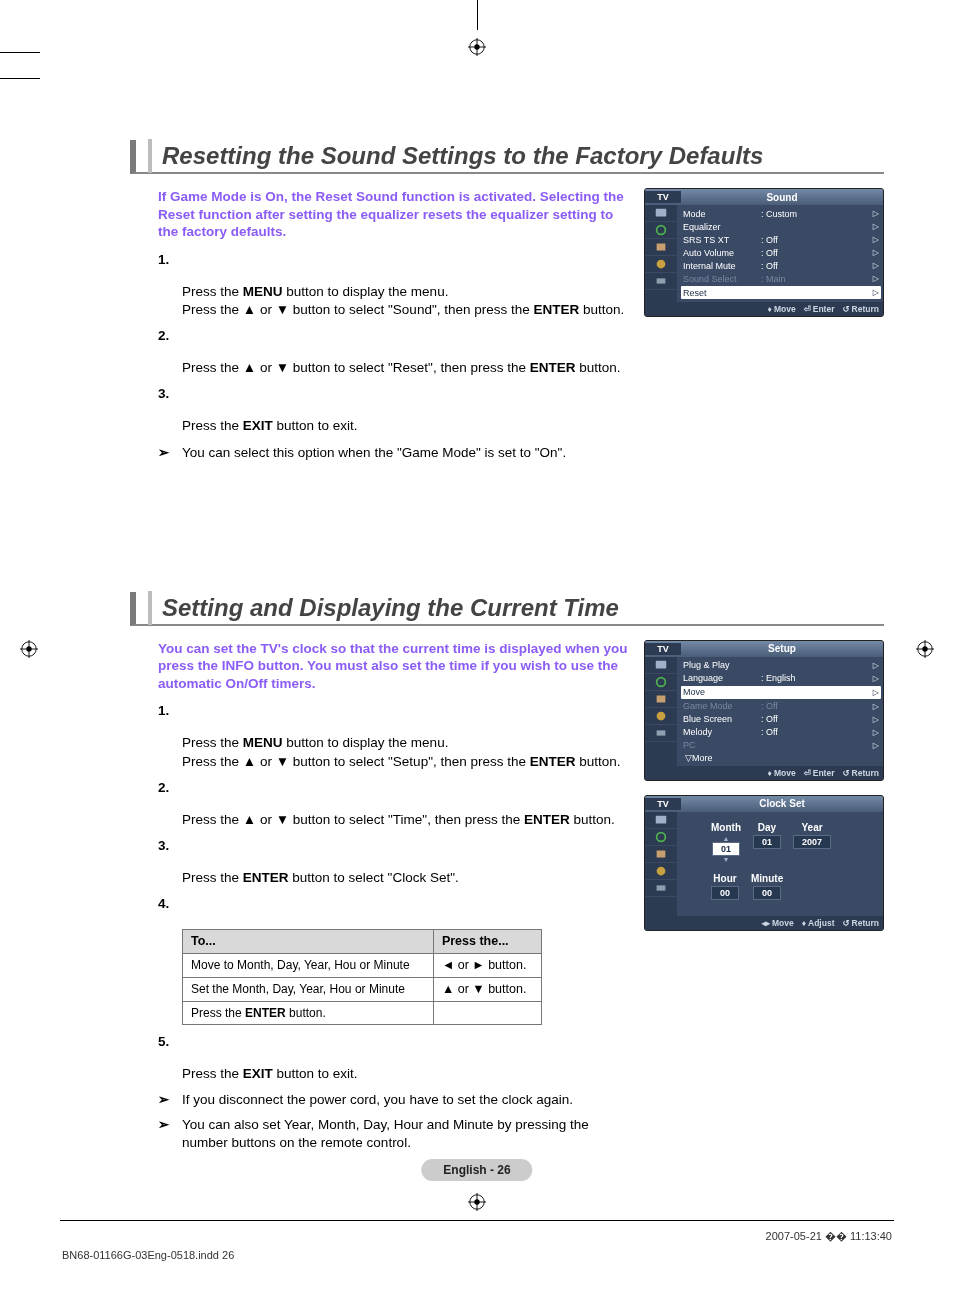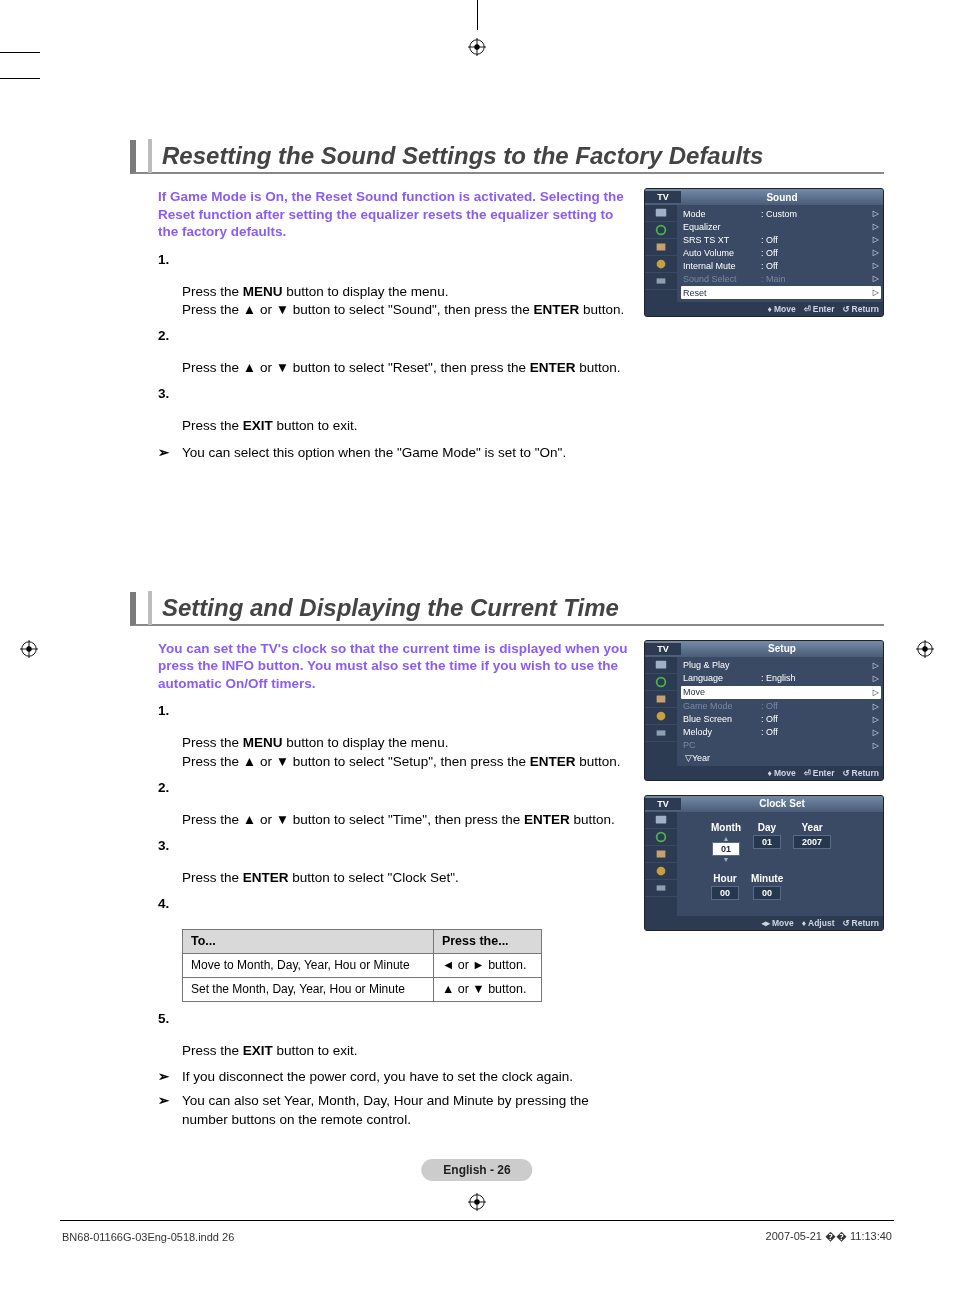--- a/index.html
+++ b/index.html
@@ -28,21 +28,21 @@
   .note-row { display:flex; margin: 6px 0 0 0; font-size: 13.5px; line-height:1.35; }
   .note-arrow { width: 24px; flex-shrink:0; font-weight:bold; }
   .note-txt { flex:1; }
   .bold { font-weight: bold; }
   .mini-table { border-collapse: collapse; margin-top: 2px; font-size:12.5px; width: 360px; }
   .mini-table th { background:#d9d9d9; border:1px solid #777; text-align:left; padding:3px 8px; font-weight:bold;}
   .mini-table td { border:1px solid #777; padding:3px 8px; }
   .mini-table td:first-child { font-size: 12px; }
   .page-footer-badge { position:absolute; bottom:120px; left:50%; transform:translateX(-50%); background:#ccc; border-radius:12px; padding:4px 22px; font-weight:bold; font-size:12px; color:#222;}
   .bottom-line { position:absolute; bottom:80px; left:60px; right:60px; height:1px; background:#000;}
-  .footer-left { position:absolute; bottom:58px; left:62px; font-size:11px; color:#333;}
+  .footer-left { position:absolute; bottom:40px; left:62px; font-size:11px; color:#333;}
   .footer-right { position:absolute; bottom:58px; right:62px; font-size:11px; color:#333;}
   
   .osd { background:#3a4a64; border:1px solid #222; border-radius:3px; font-size:10px; color:#fff; margin-bottom:14px; overflow:hidden; }
   .osd-header { background: linear-gradient(#738aa6,#4a5c78); display:flex; align-items:center; height:16px; }
   .osd-tv { background:#2c3a52; width:36px; text-align:center; font-weight:bold; font-size:9px; padding:1px 0;}
   .osd-title-wrap { flex:1; text-align:center; font-weight:bold; font-size:10px; }
   .osd-body { display:flex; }
   .osd-icons { width:32px; background:#2c3a52; display:flex; flex-direction:column; }
   .osd-icon-cell { height:17px; display:flex; align-items:center; justify-content:center; border-bottom:1px solid #3a4a64;}
   .osd-icon-cell svg { width:14px; height:14px; }
@@ -265,20 +265,24 @@
                     <th>Press the...</th>
                   </tr>
                   <tr>
                     <td>Move to Month, Day, Year, Hou or Minute</td>
                     <td>◄ or ►  button.</td>
                   </tr>
                   <tr>
                     <td>Set the Month, Day, Year, Hou or Minute</td>
                     <td>▲ or ▼  button.</td>
                   </tr>
+                  <tr>
+                    <td><span>Press the </span><span class="bold">ENTER</span><span> button.</span></td>
+                    <td></td>
+                  </tr>
                 </tbody>
                   </table>
               </span>
             </li>
             <li>
               <span class="num">5.</span>
               <span class="txt">
                 <span> Press the </span><span class="bold">EXIT</span><span> button to exit.</span>
               </span>
             </li>
@@ -360,21 +364,21 @@
                       <span class="lbl">Melody</span>
                       <span class="val">: Off</span>
                       <span class="arr">▷</span>
                     </div>
                     <div class="osd-row dim">
                       <span class="lbl">PC</span>
                       <span class="val"></span>
                       <span class="arr">▷</span>
                     </div>
                   </div>
-                <div class="osd-more">▽Year</div>
+                <div class="osd-more">▽More</div>
               </div>
             </div>
             <div class="osd-footer">
               <span>♦ <span>Move</span></span>
               <span>⏎ <span>Enter</span></span>
               <span>↺ <span>Return</span></span>
             </div>
           </div>
 
           <div class="osd">

